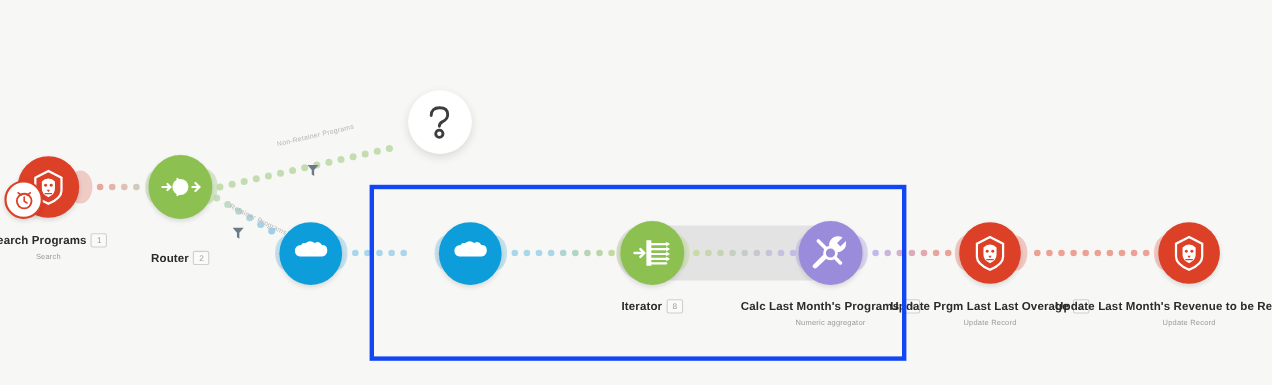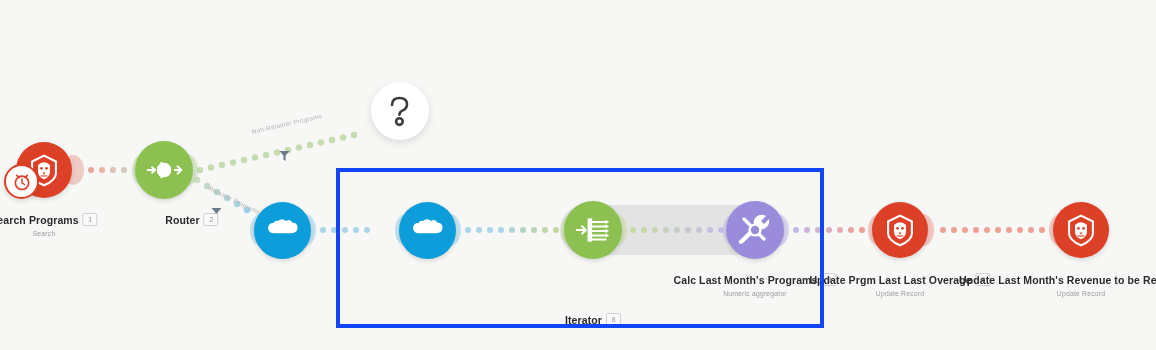--- a/index.html
+++ b/index.html
@@ -221,21 +221,21 @@
     <div class="nub" style="background:#bcd9a6;width:22px;height:32px;left:12px;top:-16px;"></div>
     <div class="bubble" style="width:58px;height:58px;left:-29px;top:-29px;background:#8cc152;">
       <svg width="40" height="30" viewBox="0 0 44 32">
         <circle cx="22" cy="16" r="8" fill="#fff"></circle>
         <path d="M4 16 h8 M34 16 h7 M27 16 l-8 -8 M27 16 l-8 8" stroke="#fff" stroke-width="2.2" fill="none" stroke-linecap="round"></path>
         <path d="M37 12 l4 4 l-4 4 M37 12" stroke="#fff" stroke-width="2.2" fill="none" stroke-linecap="round" stroke-linejoin="round"></path>
         <path d="M9 13 l3 3 l-3 3" stroke="#fff" stroke-width="2.2" fill="none" stroke-linecap="round" stroke-linejoin="round"></path>
       </svg>
     </div>
   </div>
-  <div class="lab" style="left:164px;top:210px;margin-left:28px;">
+  <div class="lab" style="left:164px;top:226px;">
     <span class="t">Router</span><span class="badge">2</span>
     
   </div>
 
   <div class="qnode" style="left:371px;top:82px;width:58px;height:58px;">
     <svg width="26" height="34" viewBox="0 0 26 34">
       <path d="M5 11 q0 -7 7.6 -7 q7.4 0 7.4 6.2 q0 4.4 -4.6 6.4 q-3 1.4 -3 4.2" fill="none" stroke="#3d3d3d" stroke-width="2.6" stroke-linecap="round"></path>
       <circle cx="12.4" cy="27.6" r="3.3" fill="none" stroke="#3d3d3d" stroke-width="2.6"></circle>
     </svg>
   </div>
@@ -276,21 +276,21 @@
         </g>
         <g fill="#fff">
           <path d="M34 5.6 l4 2.4 l-4 2.4 z"></path>
             <path d="M34 10.6 l4 2.4 l-4 2.4 z"></path>
           <path d="M34 15.6 l4 2.4 l-4 2.4 z"></path>
             <path d="M34 20.6 l4 2.4 l-4 2.4 z"></path>
         </g>
       </svg>
     </div>
   </div>
-  <div class="lab" style="left:593px;top:270px;margin-top:40px;">
+  <div class="lab" style="left:593px;top:270px;">
     <span class="t">Iterator</span><span class="badge">8</span>
     
   </div>
 
   <div class="node" style="left:755px;top:230px;">
     <div class="nub" style="background:#c2b8ea;width:22px;height:32px;left:-32px;top:-16px;"></div>
     <div class="nub" style="background:#c2b8ea;width:22px;height:32px;left:12px;top:-16px;"></div>
     <div class="bubble" style="width:58px;height:58px;left:-29px;top:-29px;background:#9b8cdb;">
       <svg width="36" height="36" viewBox="0 0 36 36">
         <g stroke="#fff" stroke-width="3.2" stroke-linecap="round">

